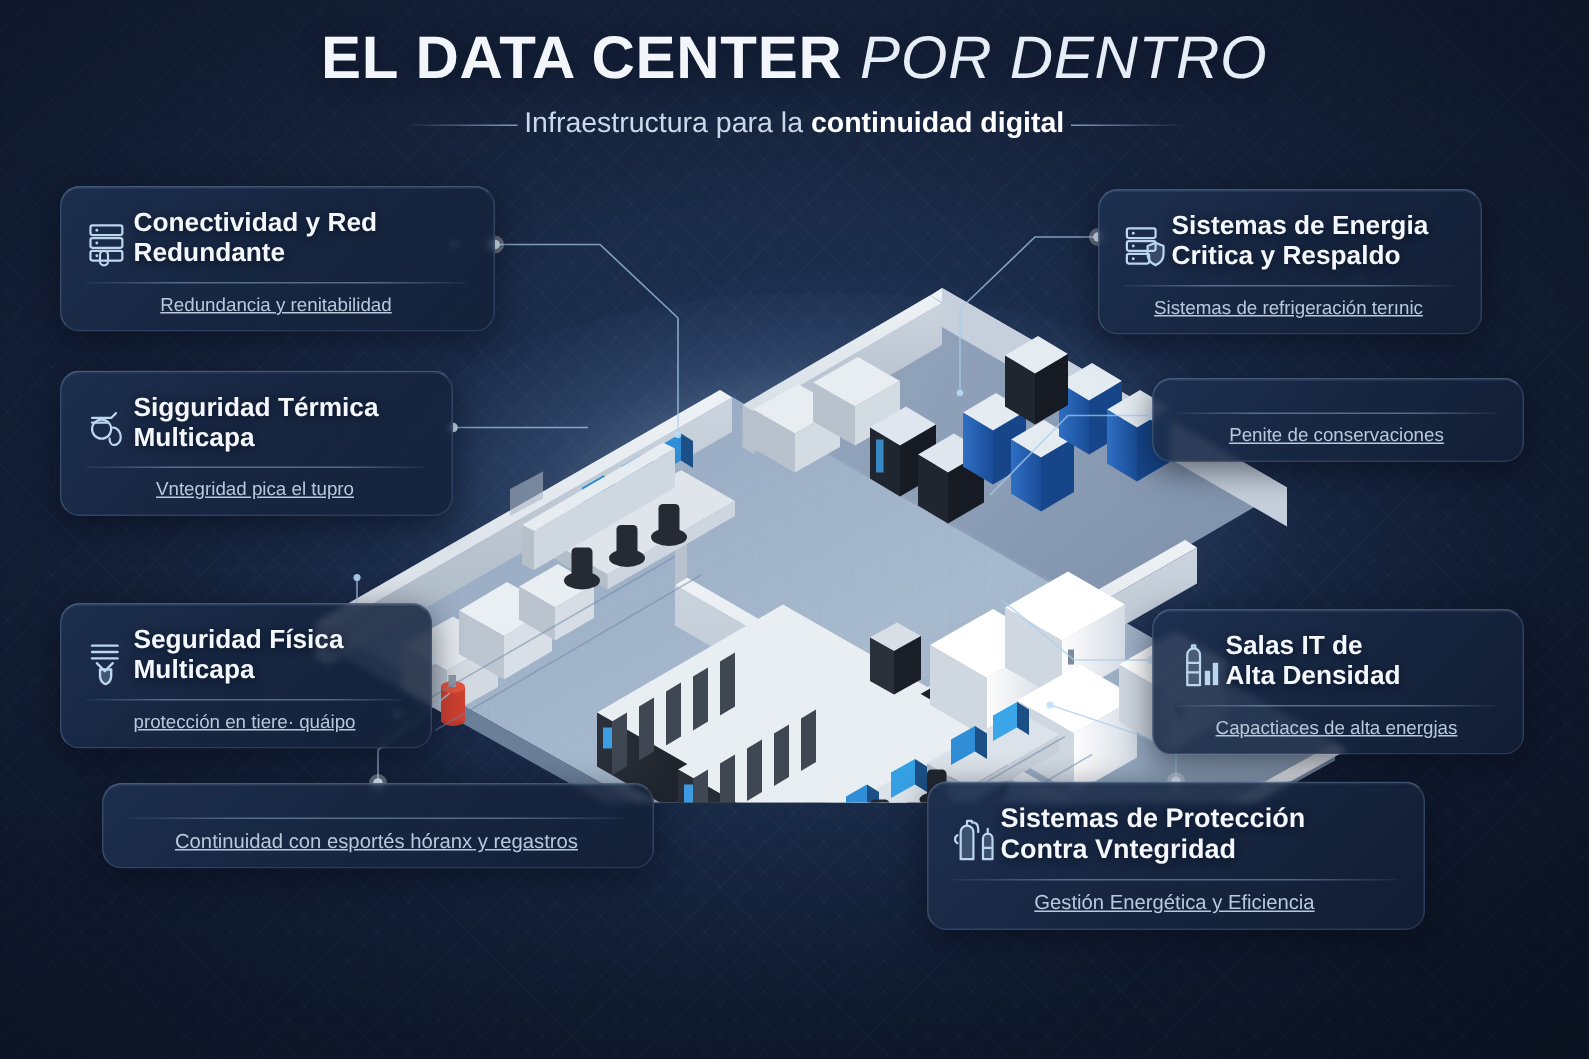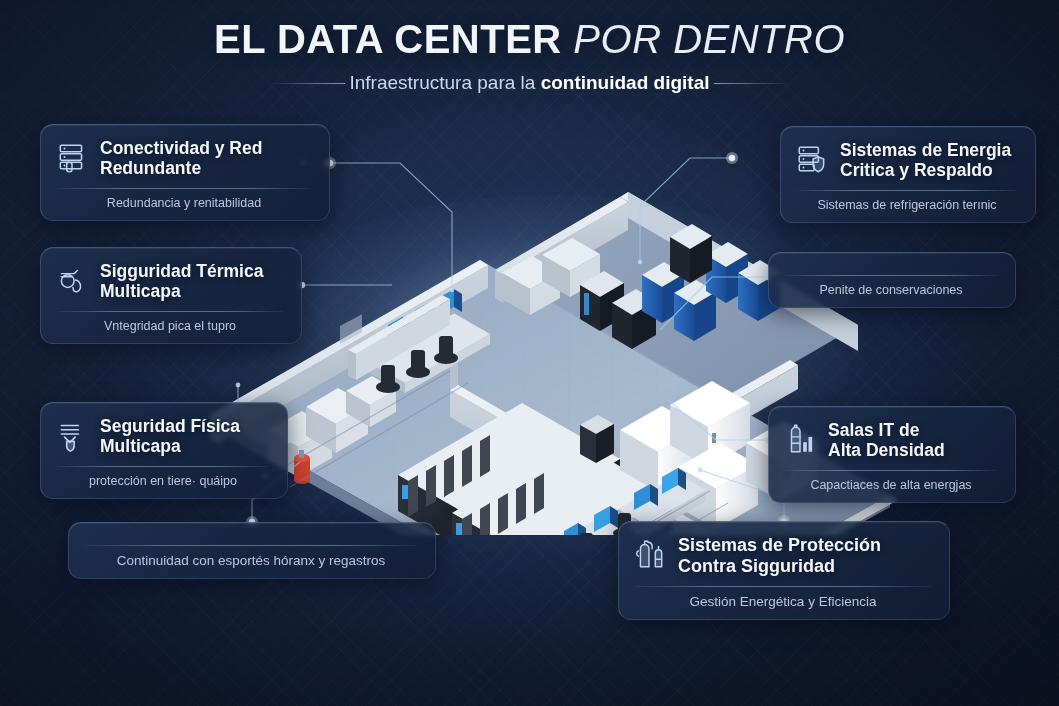--- a/index.html
+++ b/index.html
@@ -77,45 +77,45 @@
     border-radius: 13px;
     padding: 13px 16px 10px 14px;
     background: linear-gradient(135deg, rgba(30,48,80,0.92) 0%, rgba(24,39,66,0.88) 45%, rgba(19,31,54,0.80) 100%);
     border: 1px solid rgba(150,185,230,0.16);
     border-top-color: rgba(170,205,245,0.30);
     border-left-color: rgba(170,205,245,0.24);
     box-shadow: 0 6px 22px rgba(5,10,22,0.55), inset 0 1px 0 rgba(190,220,255,0.08);
     backdrop-filter: blur(2px);
   }
 
-  .card-top { display: flex; align-items: flex-start; gap: 11px; }
+  .card-top { display: flex; align-items: flex-end; }
   .card-icon { flex: 0 0 auto; width: 34px; height: 34px; color: #bcd6ee; margin-top: 2px; }
   .card-icon svg { display: block; width: 34px; height: 34px; }
 
   .card-title {
     font-size: 17.5px;
     font-weight: 700;
     line-height: 1.17;
     color: #f4f8fd;
     text-shadow: 0 1px 6px rgba(8,16,32,0.8);
     white-space: pre-line;
   }
 
   .card-rule { height: 1px; margin: 9px 2px 7px 2px; background: linear-gradient(90deg, rgba(175,205,240,0.05) 0%, rgba(175,205,240,0.42) 25%, rgba(175,205,240,0.42) 75%, rgba(175,205,240,0.05) 100%); }
 
-  .card-sub { font-size: 12.5px; font-weight: 300; color: #b9c9dd; text-align: center; white-space: nowrap; }
+  .card-sub { font-size: 12.5px; font-weight: 300; color: #b9c9dd; text-align: center; white-space: nowrap; text-decoration: underline; }
   .card.wide .card-title { font-size: 18px; }
   .card.wide .card-sub { font-size: 13.5px; }
 
   
   #card-network   { left: 40px;  top: 124px; width: 290px; }
   #card-security1 { left: 40px;  top: 247px; width: 262px; }
   #card-security2 { left: 40px;  top: 402px; width: 248px; }
   #card-ops       { left: 68px;  top: 522px; width: 368px; }
-  #card-power     { left: 732px; top: 126px; width: 256px; margin-left: 48px; }
+  #card-power     { left: 732px; top: 126px; width: 256px; }
   #card-thermal   { left: 768px; top: 252px; width: 248px; }
   #card-density   { left: 768px; top: 406px; width: 248px; }
   #card-fire      { left: 618px; top: 521px; width: 332px; }
 </style>
 </head>
 <body>
 
 <div id="stage">
 
   <div id="texture"></div>
@@ -592,20 +592,20 @@
           <path d="M7 11 a4 4 0 0 1 4 -4 a4 4 0 0 1 4 4 v17 H7 z" fill="currentColor" fill-opacity="0.22"></path>
           <path d="M11 7 V4 h3"></path>
           <path d="M14 5 c3 0 4 2 4 4 v2"></path>
           <path d="M5 13 c -2 1 -2 4 0 5"></path>
           <path d="M21 15 a3 3 0 0 1 3 -3 a3 3 0 0 1 3 3 v13 h-6 z" fill="currentColor" fill-opacity="0.22"></path>
           <path d="M24 12 V9"></path>
           <path d="M22 21 h4"></path>
         </svg>
       </span>
       <div class="card-title">Sistemas de Protección
-Contra Sigguridad</div>
+Contra Vntegridad</div>
     </div>
     <div class="card-rule"></div>
     <div class="card-sub">Gestión Energética y Eficiencia</div>
   </div>
 
   <div id="vignette"></div>
 </div>
 
 </body></html>

